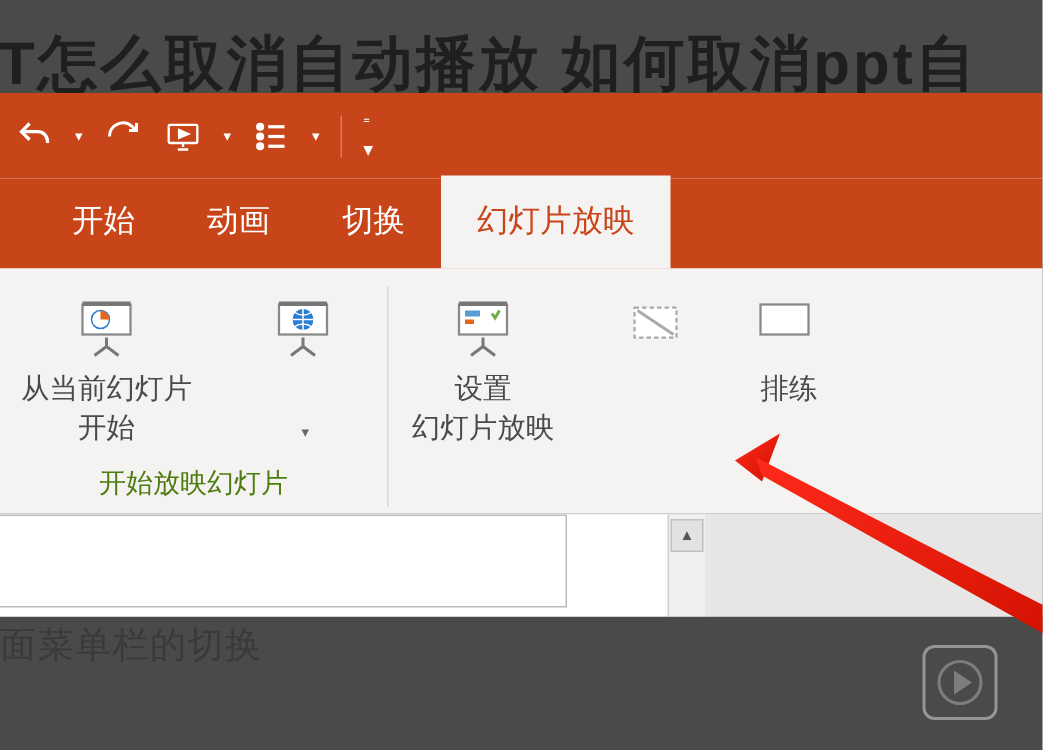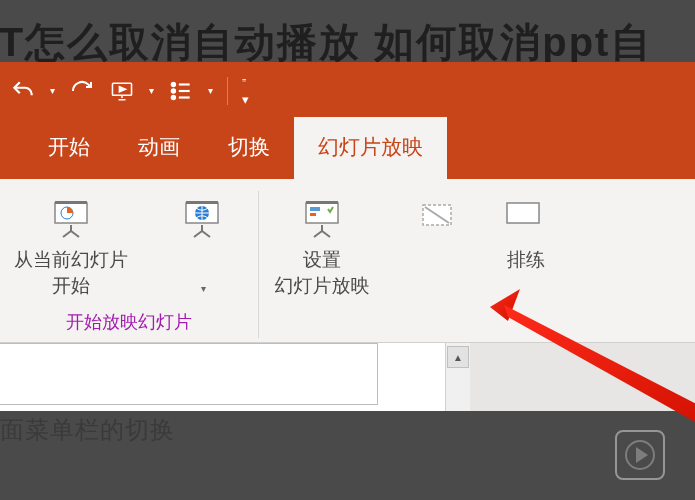--- a/index.html
+++ b/index.html
@@ -114,21 +114,21 @@
     line-height: 1.35;
     white-space: pre-line;
   }
   .rbtn-drop {
     font-size: 10px;
     color: #666;
     margin-left: 3px;
   }
   .group-label {
     font-size: 18px;
-    color: #a21caf;
+    color: #4d7c0f;
     padding: 6px 0 4px;
   }
   .content-area {
     display: flex;
     height: 68px;
   }
   .thumb-pane {
     width: 446px;
     background: #fff;
     border-right: 1px solid #d0d0d0;

